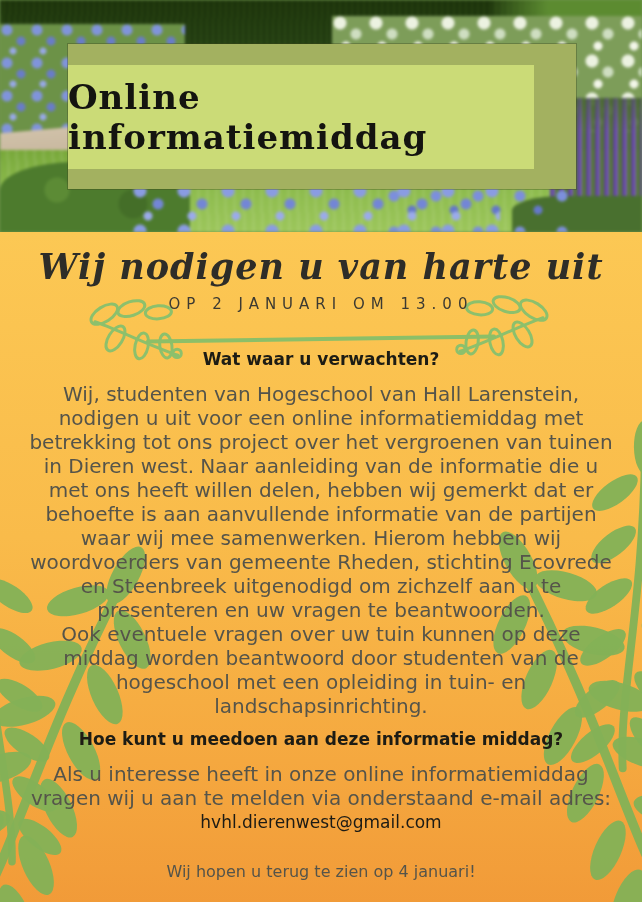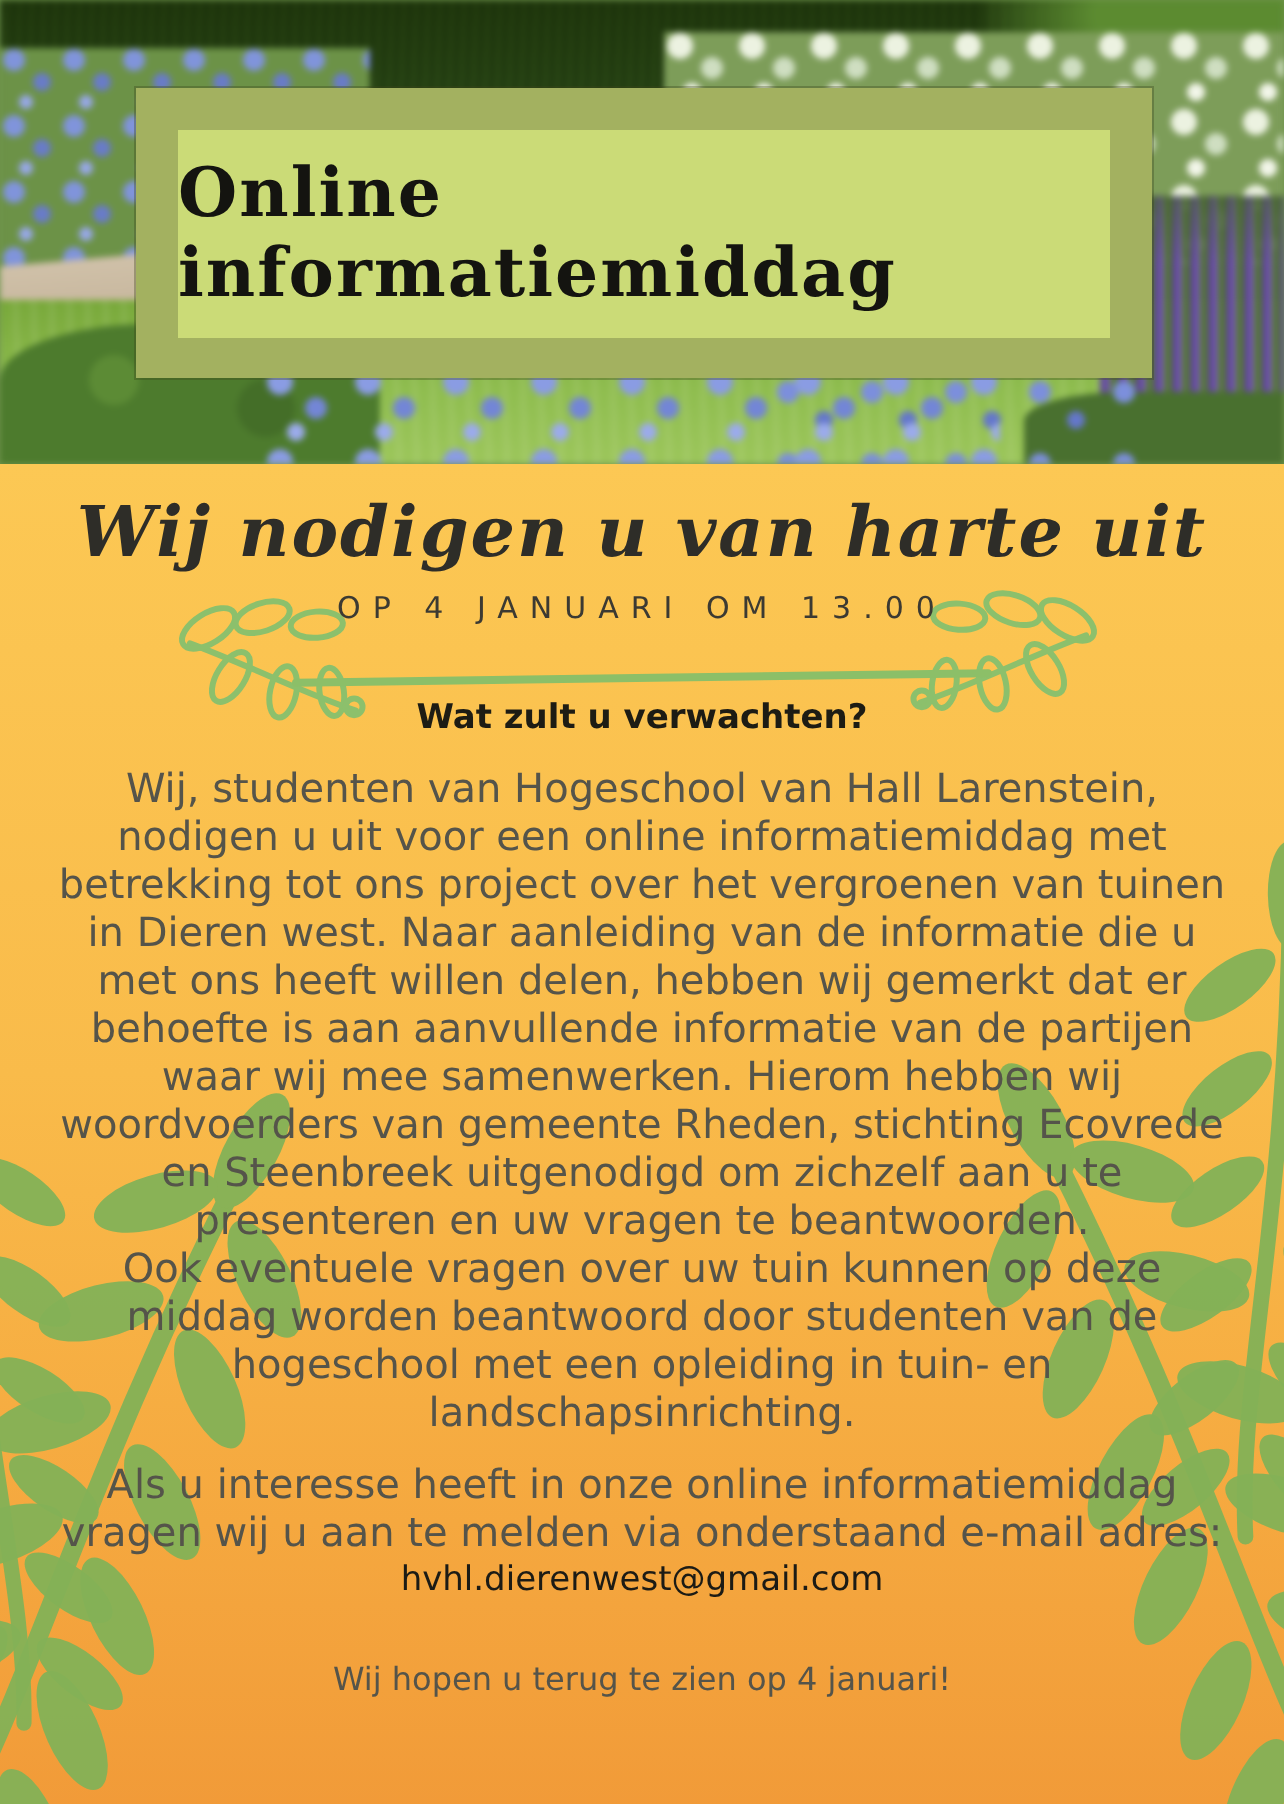--- a/index.html
+++ b/index.html
@@ -54,21 +54,21 @@
       radial-gradient(circle at 10px 9px,#8b9ce0 0 6px,rgba(139,156,224,0) 7px),
       radial-gradient(circle at 28px 22px,#7486d2 0 5px,rgba(116,134,210,0) 6px),
       radial-gradient(circle at 18px 34px,#9cabe8 0 4px,rgba(156,171,232,0) 5px);
     background-size:44px 40px;}
   .bush-right{position:absolute;right:0;top:196px;width:130px;height:36px;border-radius:40% 0 0 0;
     background:#4a6f31;}
 
   
   .banner{position:absolute;top:44px;left:68px;width:508px;height:145px;
     background:#a3b160;box-shadow:0 0 0 1px rgba(60,70,25,.35);
-    display:flex;align-items:center;justify-content:center;z-index:5;}
+    display:flex;align-items:center;justify-content:flex-start;z-index:5;}
   .banner-inner{width:466px;height:104px;background:#cbdb77;
     display:flex;align-items:center;justify-content:center;}
   .banner-inner h1{margin:0;font-family:"DejaVu Serif",serif;font-weight:700;
     font-size:34px;letter-spacing:1px;color:#141410;}
 
   
   .flyer-body{position:absolute;top:232px;left:0;width:642px;height:678px;overflow:hidden;
     background:linear-gradient(180deg,#fcc854 0%,#f9bb4a 45%,#f5a83f 78%,#f19a38 100%);}
 
   
@@ -175,27 +175,28 @@
     <svg class="sprig sprig-left" viewBox="0 0 120 80">
         <use href="#sprig-shape"></use>
       </svg>
     <svg class="sprig sprig-right" viewBox="0 0 120 80">
         <use href="#sprig-shape"></use>
       </svg>
     <div class="divider"></div>
 
     <div class="content">
       <h2 class="script-heading">Wij nodigen u van harte uit</h2>
-      <div class="date-line">OP 4 JANUARI OM 13.00</div>
+      <div class="date-line">OP 2 JANUARI OM 13.00</div>
       <div class="ornament-space"></div>
 
-      <h3 class="sub-heading">Wat zult u verwachten?</h3>
+      <h3 class="sub-heading">Wat waar u verwachten?</h3>
       <p class="body-text">Wij, studenten van Hogeschool van Hall Larenstein, nodigen u uit voor een online informatiemiddag met betrekking tot ons project over het vergroenen van tuinen in Dieren west. Naar aanleiding van de informatie die u met ons heeft willen delen, hebben wij gemerkt dat er behoefte is aan aanvullende informatie van de partijen waar wij mee samenwerken. Hierom hebben wij woordvoerders van gemeente Rheden, stichting Ecovrede en Steenbreek uitgenodigd om zichzelf aan u te presenteren en uw vragen te beantwoorden.</p>
       <p class="body-text joined">Ook eventuele vragen over uw tuin kunnen op deze middag worden beantwoord door studenten van de hogeschool met een opleiding in tuin- en landschapsinrichting.</p>
 
+      <h3 class="sub-heading">Hoe kunt u meedoen aan deze informatie middag?</h3>
       <p class="body-text">Als u interesse heeft in onze online informatiemiddag vragen wij u aan te melden via onderstaand e-mail adres:</p>
       <div class="email-line">hvhl.dierenwest@gmail.com</div>
 
       <p class="closing-line">Wij hopen u terug te zien op 4 januari!</p>
     </div>
   </div>
 
 </div>
 
 </body></html>

